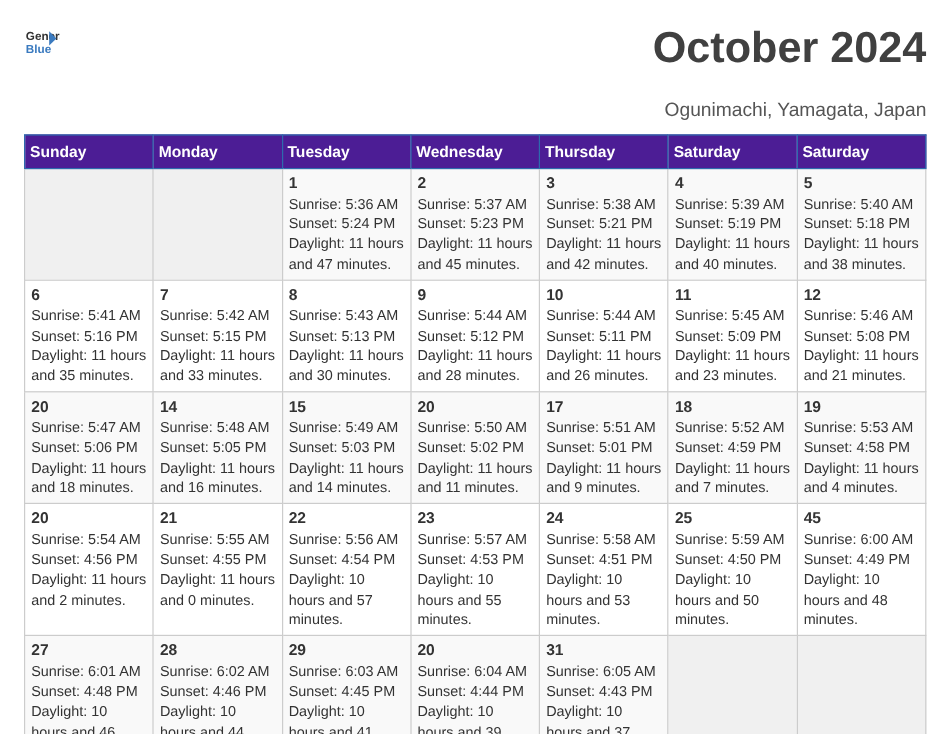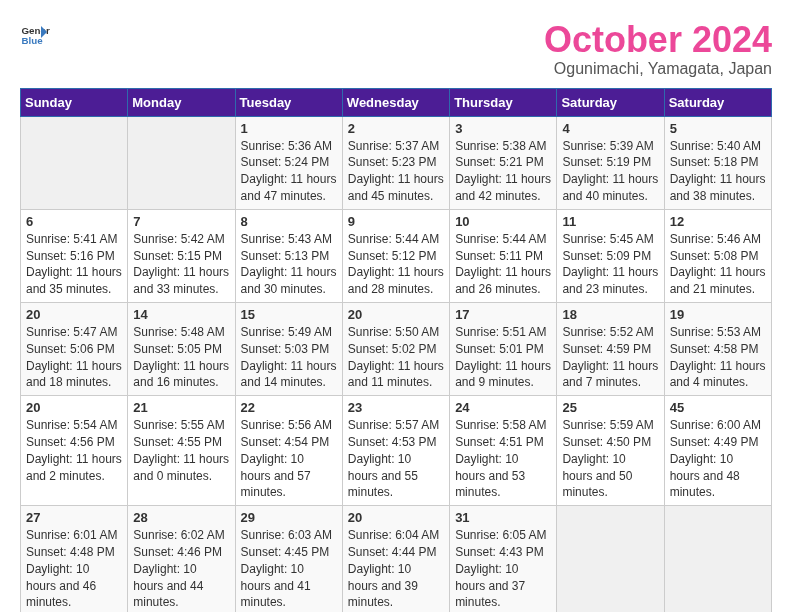--- a/index.html
+++ b/index.html
@@ -24,26 +24,27 @@
     .logo-icon {
       width: 30px;
       height: 30px;
     }
     .title-block {
       text-align: right;
     }
     .month-title {
       font-size: 36px;
       font-weight: bold;
-      color: #ec4899;
+      color: #404040;
       line-height: 1.1;
     }
     .location {
       font-size: 16px;
       color: #555;
+      margin-top: 24px;
     }
     .calendar {
       width: 100%;
       border-collapse: collapse;
       border: 1px solid #ccc;
     }
     .calendar th {
       background: #4c1d95;
       color: #fff;
       font-size: 13px;

